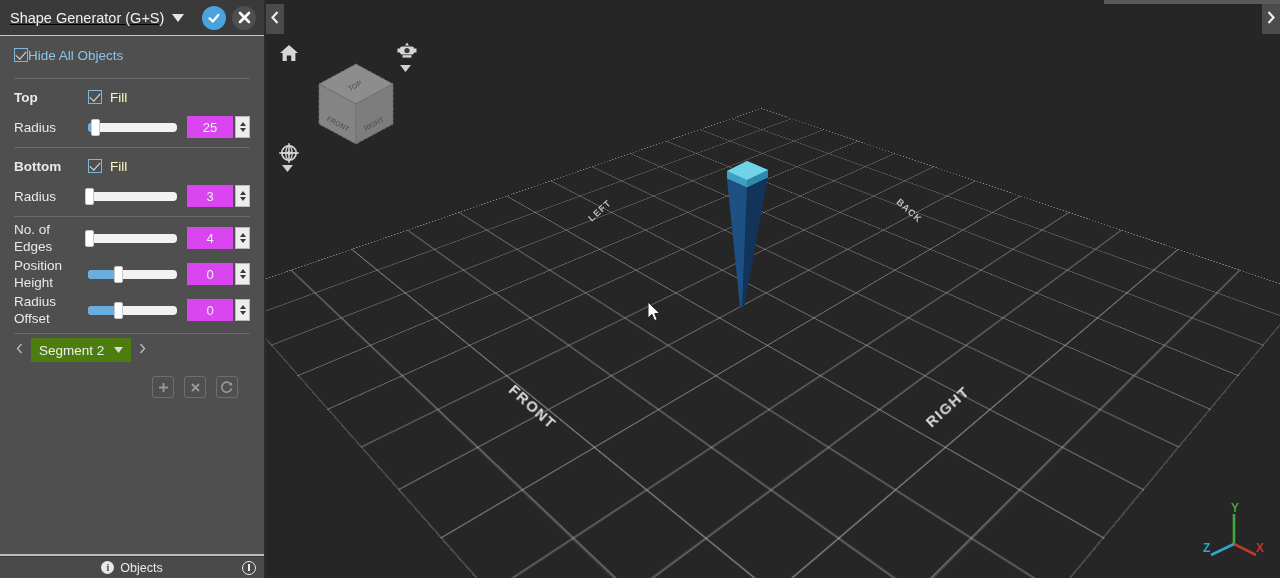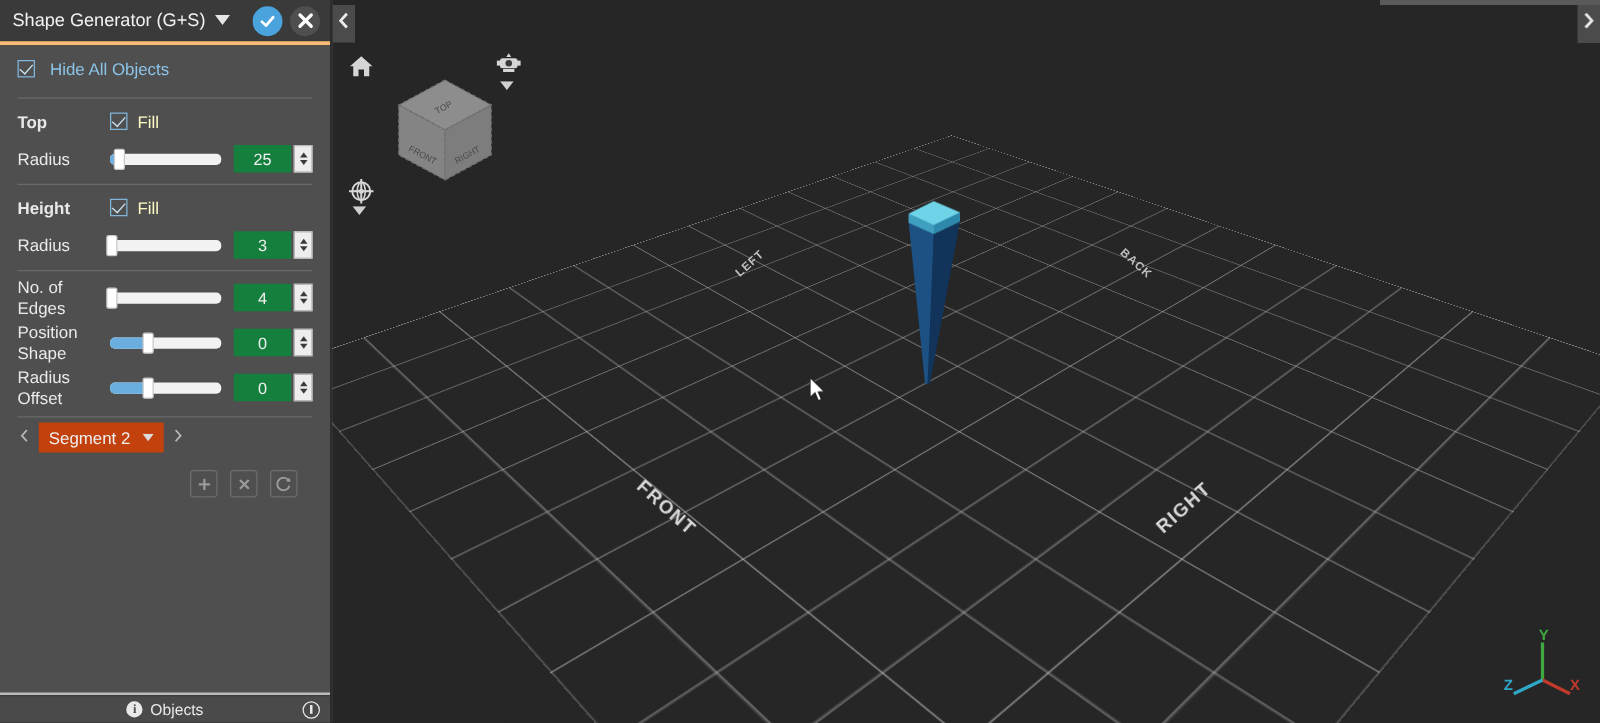--- a/index.html
+++ b/index.html
@@ -117,21 +117,22 @@
     background: #4f4f4f;
     border-right: 2px solid #2c2c2c;
     display: flex; flex-direction: column;
   }
   #panel-title {
     height: 36px;
     background: #3a3a3a;
     display: flex; align-items: center;
     padding: 0 8px 0 10px;
     flex: none;
-    border-bottom: 3px solid #fdba74;
+    border-bottom: 1px solid #fdba74;
+    text-decoration: underline;
   }
   #panel-title .t {
     color: #f2f2f2; font-size: 14.5px; font-weight: 400;
     white-space: nowrap;
   }
   #panel-title .caret {
     color: #e6e6e6; font-size: 11px; margin-left: 8px; cursor: pointer;
   }
   #panel-title .spacer { flex: 1; }
   .tb-btn {
@@ -141,21 +142,21 @@
   }
   #btn-ok { background: #4aa3dd; color: #fff; }
   #btn-close { background: #4f4f4f; color: #fff; }
 
   #panel-body {
     flex: 1; overflow: hidden;
     padding: 0 14px;
   }
 
   .hide-row {
-    display: flex; align-items: center; gap: 12px;
+    display: flex; align-items: center; gap: 0;
     height: 34px; margin-top: 2px; text-align: center;
   }
   .hide-row .lbl { color: #8cc4e8; font-size: 13.5px; }
 
   .hr { height: 1px; background: #6a6a6a; margin: 6px 0 4px 0; }
 
   .row {
     display: flex; align-items: center;
     min-height: 28px;
     margin: 2px 0;
@@ -205,21 +206,21 @@
     background: #ffffff;
     border: 1px solid #c9c9c9;
     border-radius: 2px;
     margin-left: -4px;
     cursor: pointer;
   }
 
   
   .numbox {
     width: 46px; height: 22px; flex: none;
-    background: #15803d;
+    background: #d946ef;
     display: flex; align-items: center; justify-content: center;
     color: #f0f0f0; font-size: 13px;
     cursor: text;
   }
   .spin {
     width: 15px; height: 22px; flex: none;
     background: #ededed;
     border: 1px solid #b8b8b8;
     margin-left: 2px;
     display: flex; flex-direction: column;
@@ -232,21 +233,21 @@
     border-right: 3.5px solid transparent;
   }
   .spin i.up { border-bottom: 4px solid #3a3a3a; margin-bottom: 2px; }
   .spin i.dn { border-top: 4px solid #3a3a3a; }
 
   
   .seg-title { color: #f2f2f2; font-size: 14px; font-weight: bold; margin: 8px 0 6px 0; }
   .seg-row { display: flex; align-items: center; gap: 6px; }
   .seg-arrow { color: #b9b9b9; font-size: 12px; cursor: pointer; padding: 0 2px; }
   .seg-combo {
-    background: #c2410c; color: #efefef;
+    background: #4d7c0f; color: #efefef;
     height: 24px; padding: 0 8px;
     display: flex; align-items: center; gap: 10px;
     font-size: 13.5px; cursor: pointer;
   }
   .seg-combo .dc { font-size: 9px; }
   .seg-btns { display: flex; gap: 10px; justify-content: flex-end; margin-top: 14px; padding-right: 12px; }
   .seg-btn {
     width: 22px; height: 22px;
     border: 1px solid #6e6e6e; border-radius: 3px;
     display: flex; align-items: center; justify-content: center;
@@ -449,21 +450,21 @@
         <span class="numbox">25</span>
         <span class="spin">
           <i class="up"></i>
           <i class="dn"></i>
         </span>
       </div>
 
       <div class="hr"></div>
 
       <div class="row">
-        <span class="name bold">Height</span>
+        <span class="name bold">Bottom</span>
         <span class="cb"></span>
         <span class="cb-label">Fill</span>
       </div>
 
       <div class="row">
         <span class="name">Radius</span>
         <span class="slider">
           <span class="fill" style="width:1%"></span>
           <span class="knob" style="left:1%"></span>
         </span>
@@ -485,21 +486,21 @@
         </span>
         <span class="numbox">4</span>
         <span class="spin">
           <i class="up"></i>
           <i class="dn"></i>
         </span>
       </div>
 
 
       <div class="row">
-        <span class="name">Position Shape</span>
+        <span class="name">Position Height</span>
         <span class="slider">
           <span class="fill" style="width:34%"></span>
           <span class="knob" style="left:34%"></span>
         </span>
         <span class="numbox">0</span>
         <span class="spin">
           <i class="up"></i>
           <i class="dn"></i>
         </span>
       </div>

